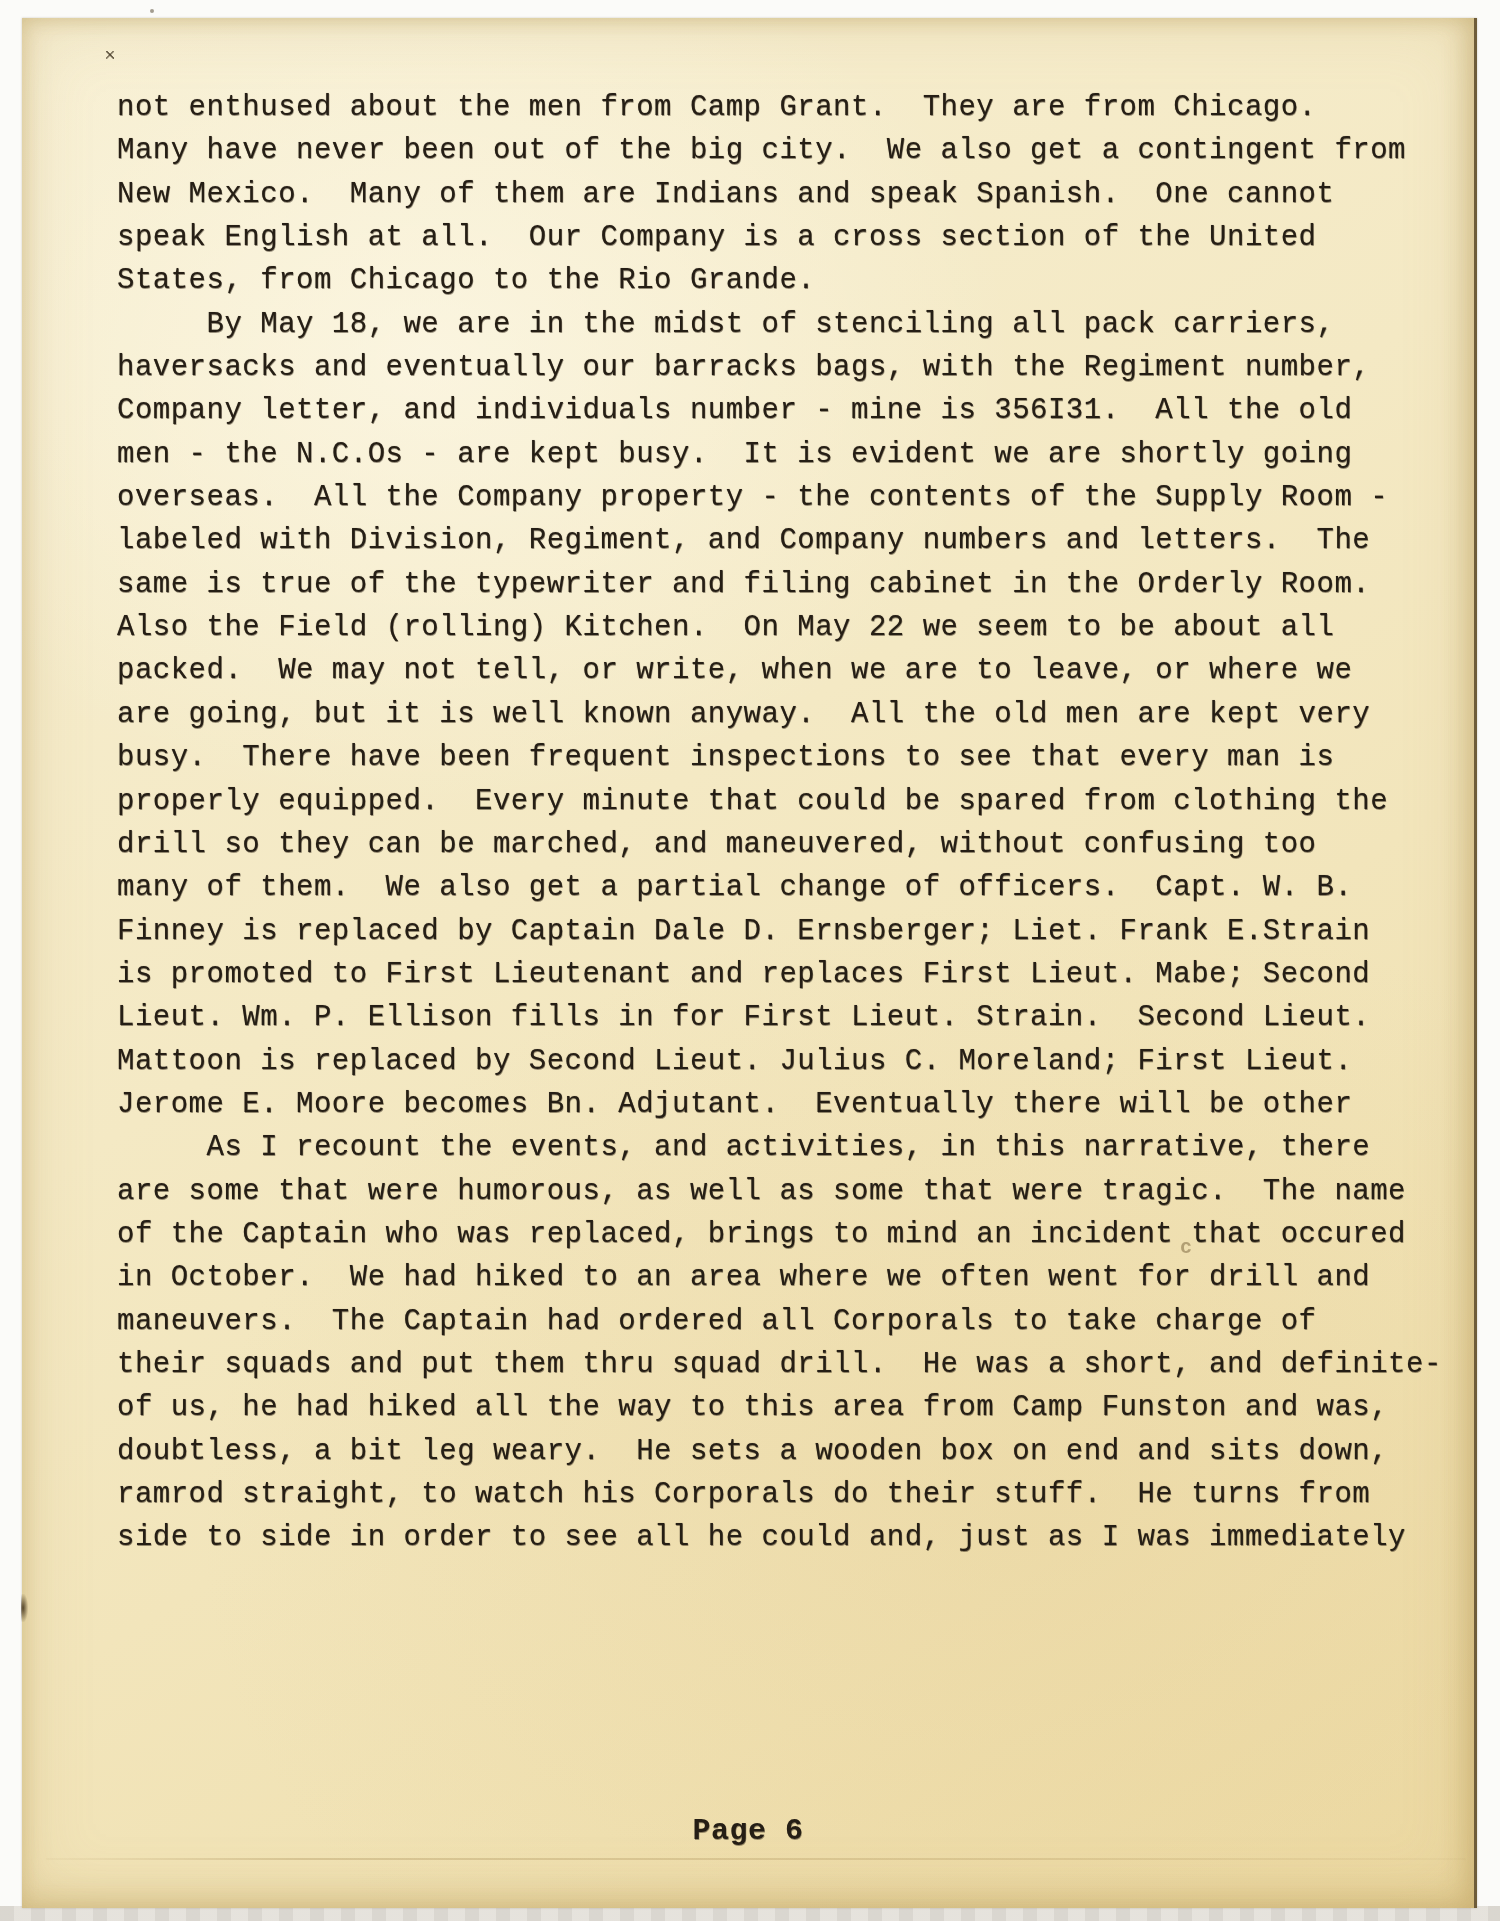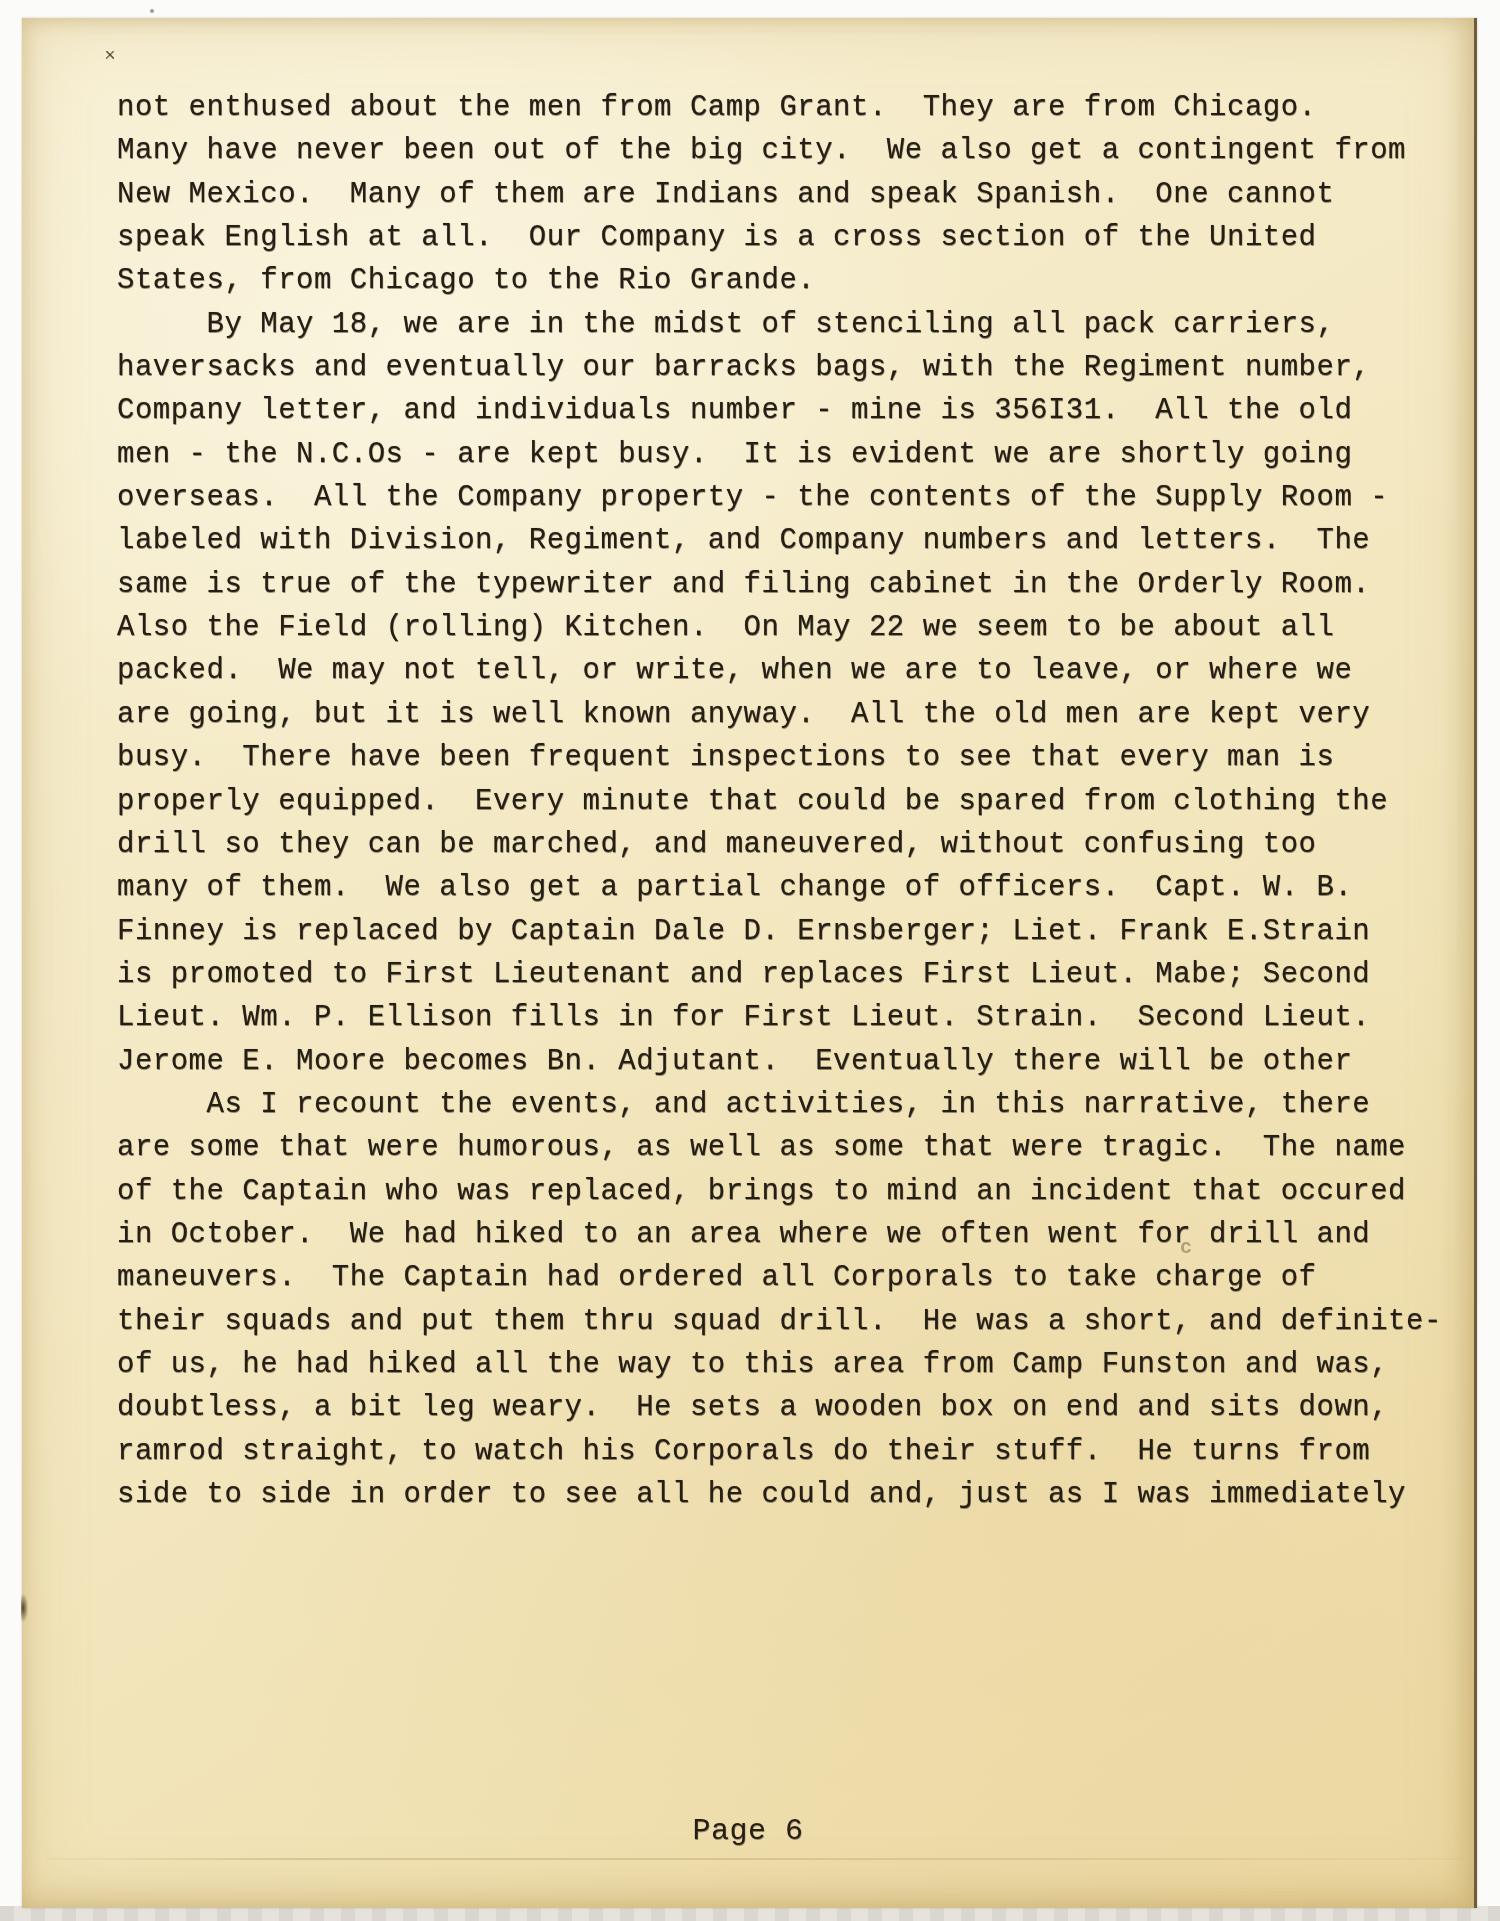--- a/index.html
+++ b/index.html
@@ -66,21 +66,21 @@
     font-weight: normal;
     letter-spacing: 0.5px;
     color: var(--ink);
     white-space: pre;
     text-shadow: 0.5px 0.7px 0 rgba(40,28,16,0.45), 0 0 1px rgba(40,28,16,0.35);
   }
 
   .page-label {
     position: absolute; left: 0; top: 1796px; width: 100%;
     text-align: center;
-    font-size: 30px; font-weight: normal;
+    font-size: 30px; font-weight: bold;
     letter-spacing: 0.5px;
     color: var(--ink);
     text-shadow: 0.5px 0.7px 0 rgba(40,28,16,0.45);
   }
 
   
   .speck-x {
     position: absolute; left: 84px; top: 33px; width: 8px; height: 8px;
     background:
       linear-gradient(45deg, transparent 42%, rgba(60,48,30,0.75) 46%, rgba(60,48,30,0.75) 56%, transparent 60%),
@@ -131,20 +131,21 @@
         <span class="text-line">Also the Field (rolling) Kitchen.  On May 22 we seem to be about all</span>
         <span class="text-line">packed.  We may not tell, or write, when we are to leave, or where we</span>
         <span class="text-line">are going, but it is well known anyway.  All the old men are kept very</span>
         <span class="text-line">busy.  There have been frequent inspections to see that every man is</span>
         <span class="text-line">properly equipped.  Every minute that could be spared from clothing the</span>
         <span class="text-line">drill so they can be marched, and maneuvered, without confusing too</span>
         <span class="text-line">many of them.  We also get a partial change of officers.  Capt. W. B.</span>
         <span class="text-line">Finney is replaced by Captain Dale D. Ernsberger; Liet. Frank E.Strain</span>
         <span class="text-line">is promoted to First Lieutenant and replaces First Lieut. Mabe; Second</span>
         <span class="text-line">Lieut. Wm. P. Ellison fills in for First Lieut. Strain.  Second Lieut.</span>
+        <span class="text-line">Mattoon is replaced by Second Lieut. Julius C. Moreland; First Lieut.</span>
         <span class="text-line">Jerome E. Moore becomes Bn. Adjutant.  Eventually there will be other</span>
         <span class="text-line">     As I recount the events, and activities, in this narrative, there</span>
         <span class="text-line">are some that were humorous, as well as some that were tragic.  The name</span>
         <span class="text-line">of the Captain who was replaced, brings to mind an incident that occured</span>
         <span class="text-line">in October.  We had hiked to an area where we often went for drill and</span>
         <span class="text-line">maneuvers.  The Captain had ordered all Corporals to take charge of</span>
         <span class="text-line">their squads and put them thru squad drill.  He was a short, and definite-</span>
         <span class="text-line">of us, he had hiked all the way to this area from Camp Funston and was,</span>
         <span class="text-line">doubtless, a bit leg weary.  He sets a wooden box on end and sits down,</span>
         <span class="text-line">ramrod straight, to watch his Corporals do their stuff.  He turns from</span>

